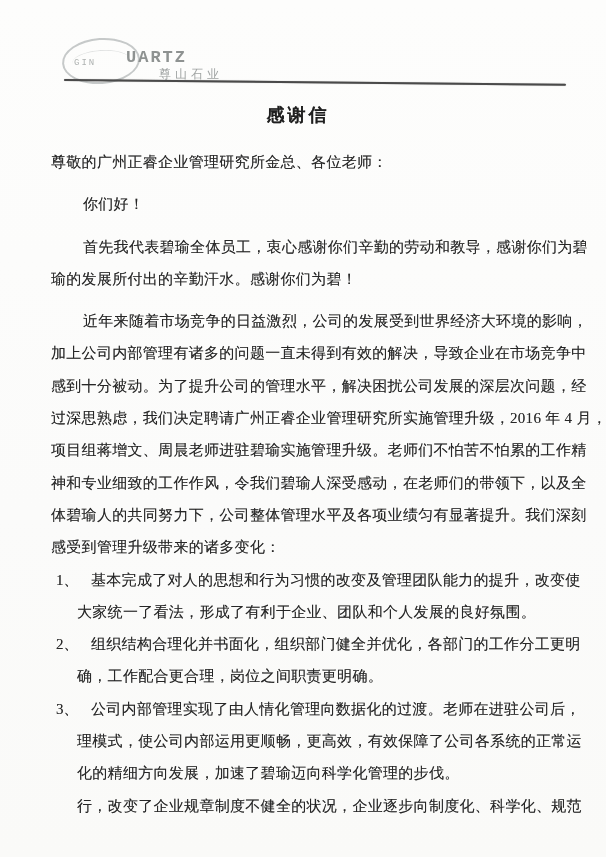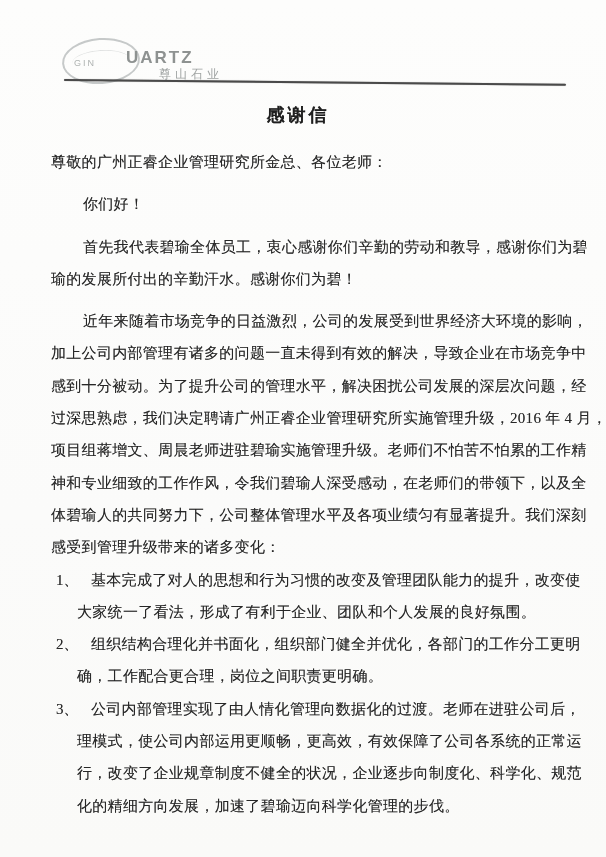--- a/index.html
+++ b/index.html
@@ -25,26 +25,26 @@
     opacity:.8;
   }
   .logo-ellipse-inner{
     position:absolute;left:8px;top:10px;width:58px;height:22px;
     border-top:1px solid #c9cccc;border-radius:50%;
     opacity:.7;
   }
   .logo-faint{
     position:absolute;left:12px;top:24px;
     font-size:9px;letter-spacing:2px;color:#aeb2b1;
-    font-family:Liberation Sans, sans-serif;
+    font-family:Liberation Mono, monospace;
   }
   .logo-brand{
     position:absolute;left:64px;top:14px;
     font-size:17px;font-weight:bold;letter-spacing:2px;color:#8e9291;
-    font-family:Liberation Sans, sans-serif;
+    font-family:Liberation Mono, monospace;
   }
   .logo-cn{
     position:absolute;left:81px;top:32px;
     font-size:12px;letter-spacing:4px;color:#9fa3a2;margin-left:16px;
   }
   .head-rule{
     position:absolute;left:64px;top:79px;width:502px;height:2px;
     background:#4a4a4a;
     transform:rotate(0.55deg);transform-origin:left center;
     border-radius:1px;
@@ -117,17 +117,17 @@
       <span class="num">2、</span>
       <span>组织结构合理化并书面化，组织部门健全并优化，各部门的工作分工更明</span>
     </div>
     <div class="line item-cont">确，工作配合更合理，岗位之间职责更明确。</div>
 
     <div class="line item-first">
       <span class="num">3、</span>
       <span>公司内部管理实现了由人情化管理向数据化的过渡。老师在进驻公司后，</span>
     </div>
     <div class="line item-cont">理模式，使公司内部运用更顺畅，更高效，有效保障了公司各系统的正常运</div>
+    <div class="line item-cont">化的精细方向发展，加速了碧瑜迈向科学化管理的步伐。</div>
     <div class="line item-cont">行，改变了企业规章制度不健全的状况，企业逐步向制度化、科学化、规范</div>
-    <div class="line item-cont">化的精细方向发展，加速了碧瑜迈向科学化管理的步伐。</div>
   </div>
 
 </div>
 
 </body></html>

